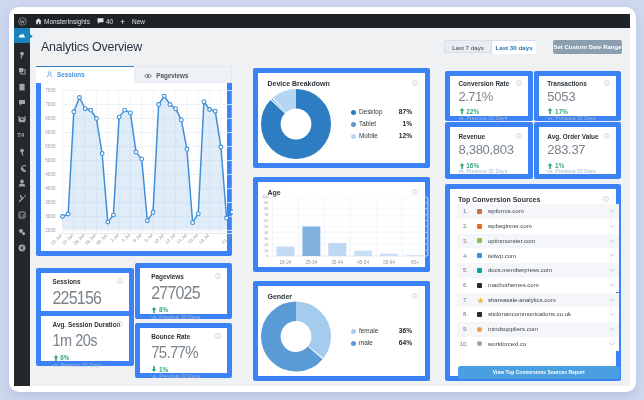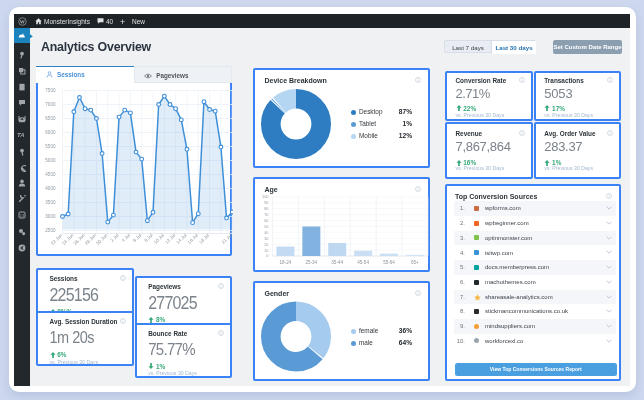--- a/index.html
+++ b/index.html
@@ -2,21 +2,21 @@
 <html><head><meta charset="utf-8"><style>
 html,body{margin:0;padding:0}
 body{width:644px;height:400px;background:#cdd8ee;font-family:"Liberation Sans",sans-serif;position:relative;overflow:hidden}
 .abs{position:absolute}
 svg{display:block}
 .frame{position:absolute;left:9px;top:7px;width:627px;height:385px;background:#fff;border-radius:10px;box-shadow:0 4px 10px rgba(60,80,140,0.15)}
 .admin{position:absolute;left:14px;top:14px;width:616px;height:372px;background:#f0f1f3;overflow:hidden}
 .bar{position:absolute;left:0;top:0;width:616px;height:14px;background:#1d2327;color:#dfe1e3;font-size:6.5px}
 .side{position:absolute;left:0;top:14px;width:16px;height:358px;background:#23282d}
 .active{position:absolute;left:14px;top:28px;width:16px;height:15px;background:#1b84bf}
-.card{position:absolute;background:#fff;border:2px solid #3b82f6;border-radius:2px;box-sizing:border-box}
+.card{position:absolute;background:#fff;border:5px solid #3b82f6;border-radius:2px;box-sizing:border-box}
 .mtitle{position:absolute;right:6px;font-size:6.4px;font-weight:bold;color:#2c3338;white-space:nowrap}
 .minfo{position:absolute;right:0;top:0}
 .mval{position:absolute;color:#7b838b}
 .mchg{position:absolute;font-size:6.4px;font-weight:bold;color:#35a878}
 .mvs{position:absolute;font-size:5.2px;color:#a3b8cf;white-space:nowrap}
 .ctitle{position:absolute;left:10px;top:7px;right:7px;font-size:7px;font-weight:bold;color:#2c3338}
 .srow{position:absolute;left:7px;width:162px;height:14.7px}
 .snum{position:absolute;left:1px;top:4.2px;width:10px;font-size:6px;color:#72777c;text-align:right}
 .sfav{position:absolute;left:19.5px;top:4.8px;width:7px;height:7px}
 .fav{display:block;width:5px;height:5px;border-radius:1px}
@@ -96,21 +96,21 @@
 </div>
 <div class="active">
     <svg class="abs" style="left:4.2px;top:3.8px" width="7.6" height="7.6" viewBox="0 0 12 12">
       <path d="M1.2 8.8 a4.8 4.8 0 0 1 9.6 0 z" fill="#fff"></path>
       <rect x="5.5" y="1.8" width="1.1" height="4.6" fill="#fff" transform="rotate(38 6 6)"></rect>
     </svg>
   </div>
 <svg class="abs" style="left:29.8px;top:33.8px" width="2.8" height="4.6" viewBox="0 0 4 6">
     <path d="M0 0 L4 3 L0 6Z" fill="#1b84bf"></path>
   </svg>
-<div class="abs nw" style="left:41px;top:40px;font-size:12.4px;font-weight:bold;color:#2c3340;letter-spacing:-0.2px">Analytics Overview</div>
+<div class="abs nw" style="left:41px;top:40px;font-size:12.4px;font-weight:normal;color:#2c3340;letter-spacing:-0.2px">Analytics Overview</div>
 
 <div class="abs" style="left:444px;top:40px;width:92px;height:12.5px;border:1px solid #d7dee8;border-radius:2px;box-sizing:border-box;background:#e9edf3">
   <div class="abs nw" style="left:0;top:0;width:46px;height:12.5px;font-size:6.2px;color:#3c434a;text-align:center;line-height:14.5px">Last 7 days</div>
   <div class="abs nw" style="left:46px;top:0;width:44px;height:12.5px;background:#fff;border-left:1px solid #d7dee8;font-size:6.2px;font-weight:bold;color:#2271b1;text-align:center;line-height:14.5px">Last 30 days</div>
 </div>
 <div class="abs nw" style="left:553px;top:40px;width:69px;height:13.5px;background:#8c9fb1;border-radius:2px;color:#fff;font-size:6px;font-weight:bold;text-align:center;line-height:14.5px">Set Custom Date Range</div>
 
 <div class="card" style="left:36px;top:66px;width:196.4px;height:190.4px"></div>
 <div class="abs" style="left:36px;top:66px;width:98.2px;height:17px;background:#fff;border-top:1.6px solid #2f80c3;box-sizing:border-box">
   <span class="abs" style="left:10px;top:4px">
@@ -229,21 +229,21 @@
           <rect x="5.3" y="5" width="1.4" height="4" fill="#c3cdd6"></rect>
           <rect x="5.3" y="2.6" width="1.4" height="1.5" fill="#c3cdd6"></rect>
         </svg>
       </span></div>
 <div class="mval" style="top:13.9px;left:11.5px;font-size:16px;letter-spacing:-0.8px;transform:scaleY(1.18);transform-origin:0 0">225156</div>
 <div class="mchg" style="top:38.3px;left:11.5px"><svg style="display:inline-block;vertical-align:-0.5px" width="6" height="6" viewBox="0 0 10 10">
         <path d="M5 0 L9.2 4.6 H6.4 V10 H3.6 V4.6 H0.8 Z" fill="#35a878"></path>
       </svg>&nbsp;8%%</div>
 <div class="mvs" style="top:45.8px;left:11.5px">vs. Previous 30 Days</div>
   </div>
-<div class="card" style="left:134.7px;top:276px;width:97.7px;height:56px">
+<div class="card" style="left:134.7px;top:263px;width:97.7px;height:56px">
 <div class="mtitle" style="top:5px;left:11.5px">Pageviews<span class="minfo">
         <svg width="6" height="6" viewBox="0 0 12 12">
           <circle cx="6" cy="6" r="5" fill="none" stroke="#c3cdd6" stroke-width="1.4"></circle>
           <rect x="5.3" y="5" width="1.4" height="4" fill="#c3cdd6"></rect>
           <rect x="5.3" y="2.6" width="1.4" height="1.5" fill="#c3cdd6"></rect>
         </svg>
       </span></div>
 <div class="mval" style="top:13.9px;left:11.5px;font-size:16px;letter-spacing:-0.8px;transform:scaleY(1.18);transform-origin:0 0">277025</div>
 <div class="mchg" style="top:38.3px;left:11.5px"><svg style="display:inline-block;vertical-align:-0.5px" width="6" height="6" viewBox="0 0 10 10">
         <path d="M5 0 L9.2 4.6 H6.4 V10 H3.6 V4.6 H0.8 Z" fill="#35a878"></path>
@@ -406,21 +406,21 @@
 <div class="mvs" style="top:39.2px;left:8.5px">vs. Previous 30 Days</div>
   </div>
 <div class="card" style="left:445px;top:121.5px;width:87.8px;height:57px">
 <div class="mtitle" style="top:6.7px;left:8.5px">Revenue<span class="minfo">
         <svg width="6" height="6" viewBox="0 0 12 12">
           <circle cx="6" cy="6" r="5" fill="none" stroke="#c3cdd6" stroke-width="1.4"></circle>
           <rect x="5.3" y="5" width="1.4" height="4" fill="#c3cdd6"></rect>
           <rect x="5.3" y="2.6" width="1.4" height="1.5" fill="#c3cdd6"></rect>
         </svg>
       </span></div>
-<div class="mval" style="top:15.8px;left:8.5px;font-size:13px;letter-spacing:-0.3px;transform:scaleY(1.0);transform-origin:0 0">7,867,864</div>
+<div class="mval" style="top:15.8px;left:8.5px;font-size:13px;letter-spacing:-0.3px;transform:scaleY(1.0);transform-origin:0 0">8,380,803</div>
 <div class="mchg" style="top:35.5px;left:8.5px"><svg style="display:inline-block;vertical-align:-0.5px" width="6" height="6" viewBox="0 0 10 10">
         <path d="M5 0 L9.2 4.6 H6.4 V10 H3.6 V4.6 H0.8 Z" fill="#35a878"></path>
       </svg>&nbsp;16%</div>
 <div class="mvs" style="top:41.7px;left:8.5px">vs. Previous 30 Days</div>
   </div>
 <div class="card" style="left:533.8px;top:121.5px;width:86.8px;height:57px">
 <div class="mtitle" style="top:6.7px;left:8.5px">Avg. Order Value<span class="minfo">
         <svg width="6" height="6" viewBox="0 0 12 12">
           <circle cx="6" cy="6" r="5" fill="none" stroke="#c3cdd6" stroke-width="1.4"></circle>
           <rect x="5.3" y="5" width="1.4" height="4" fill="#c3cdd6"></rect>

